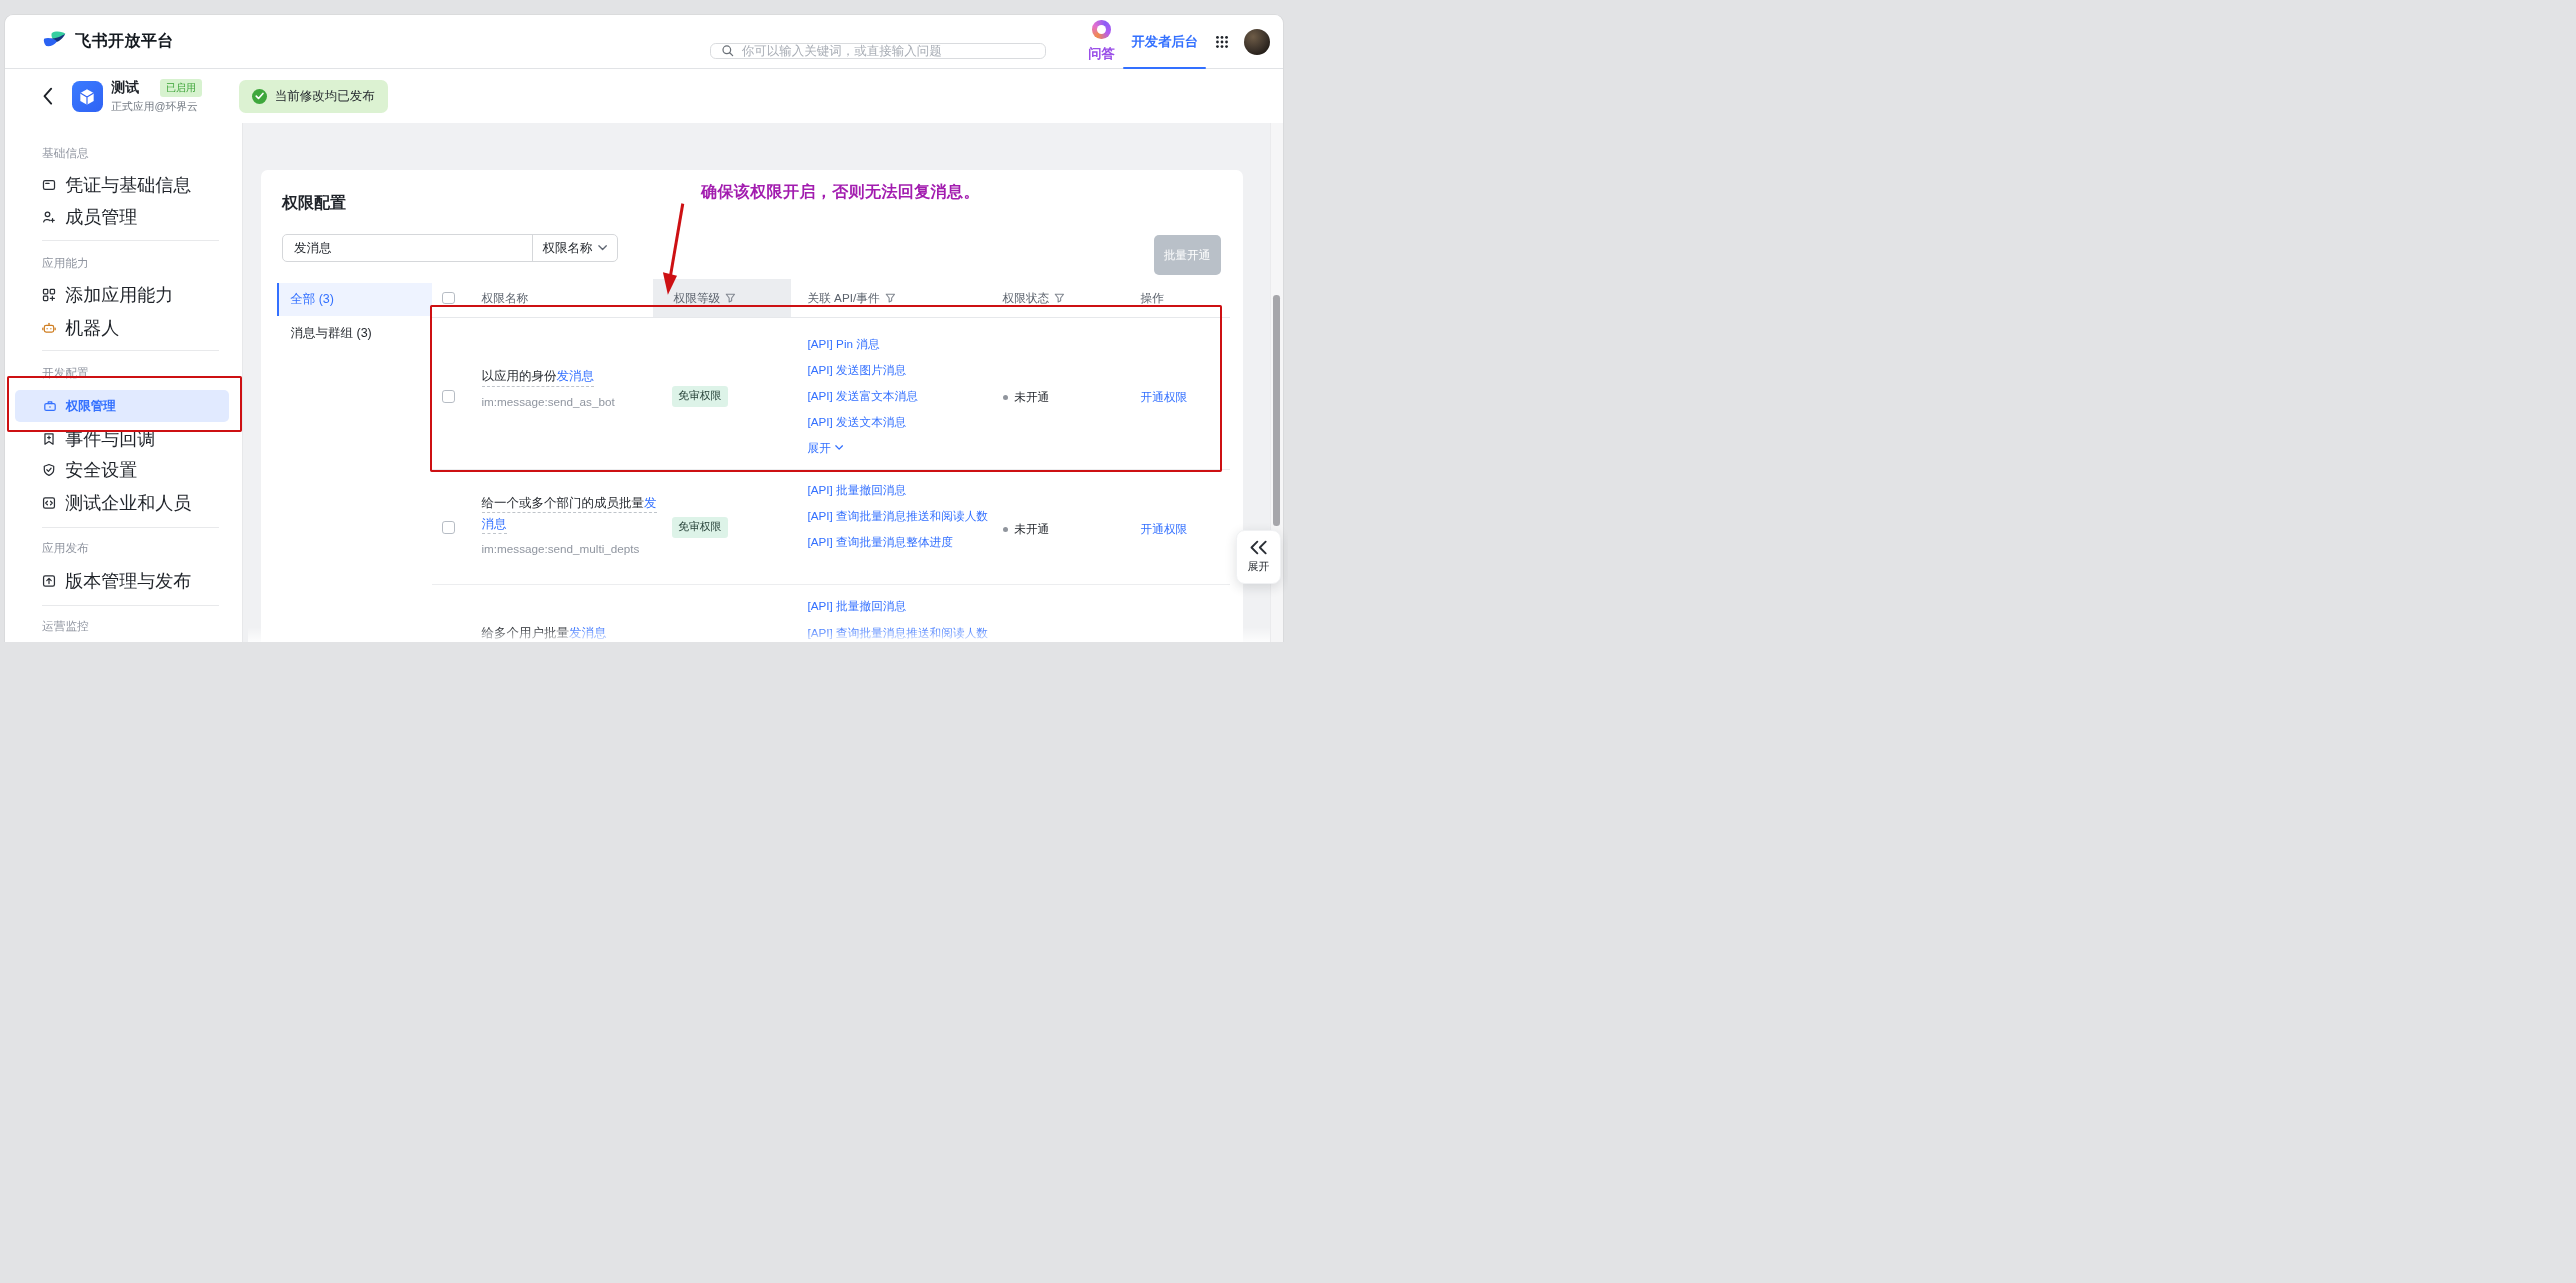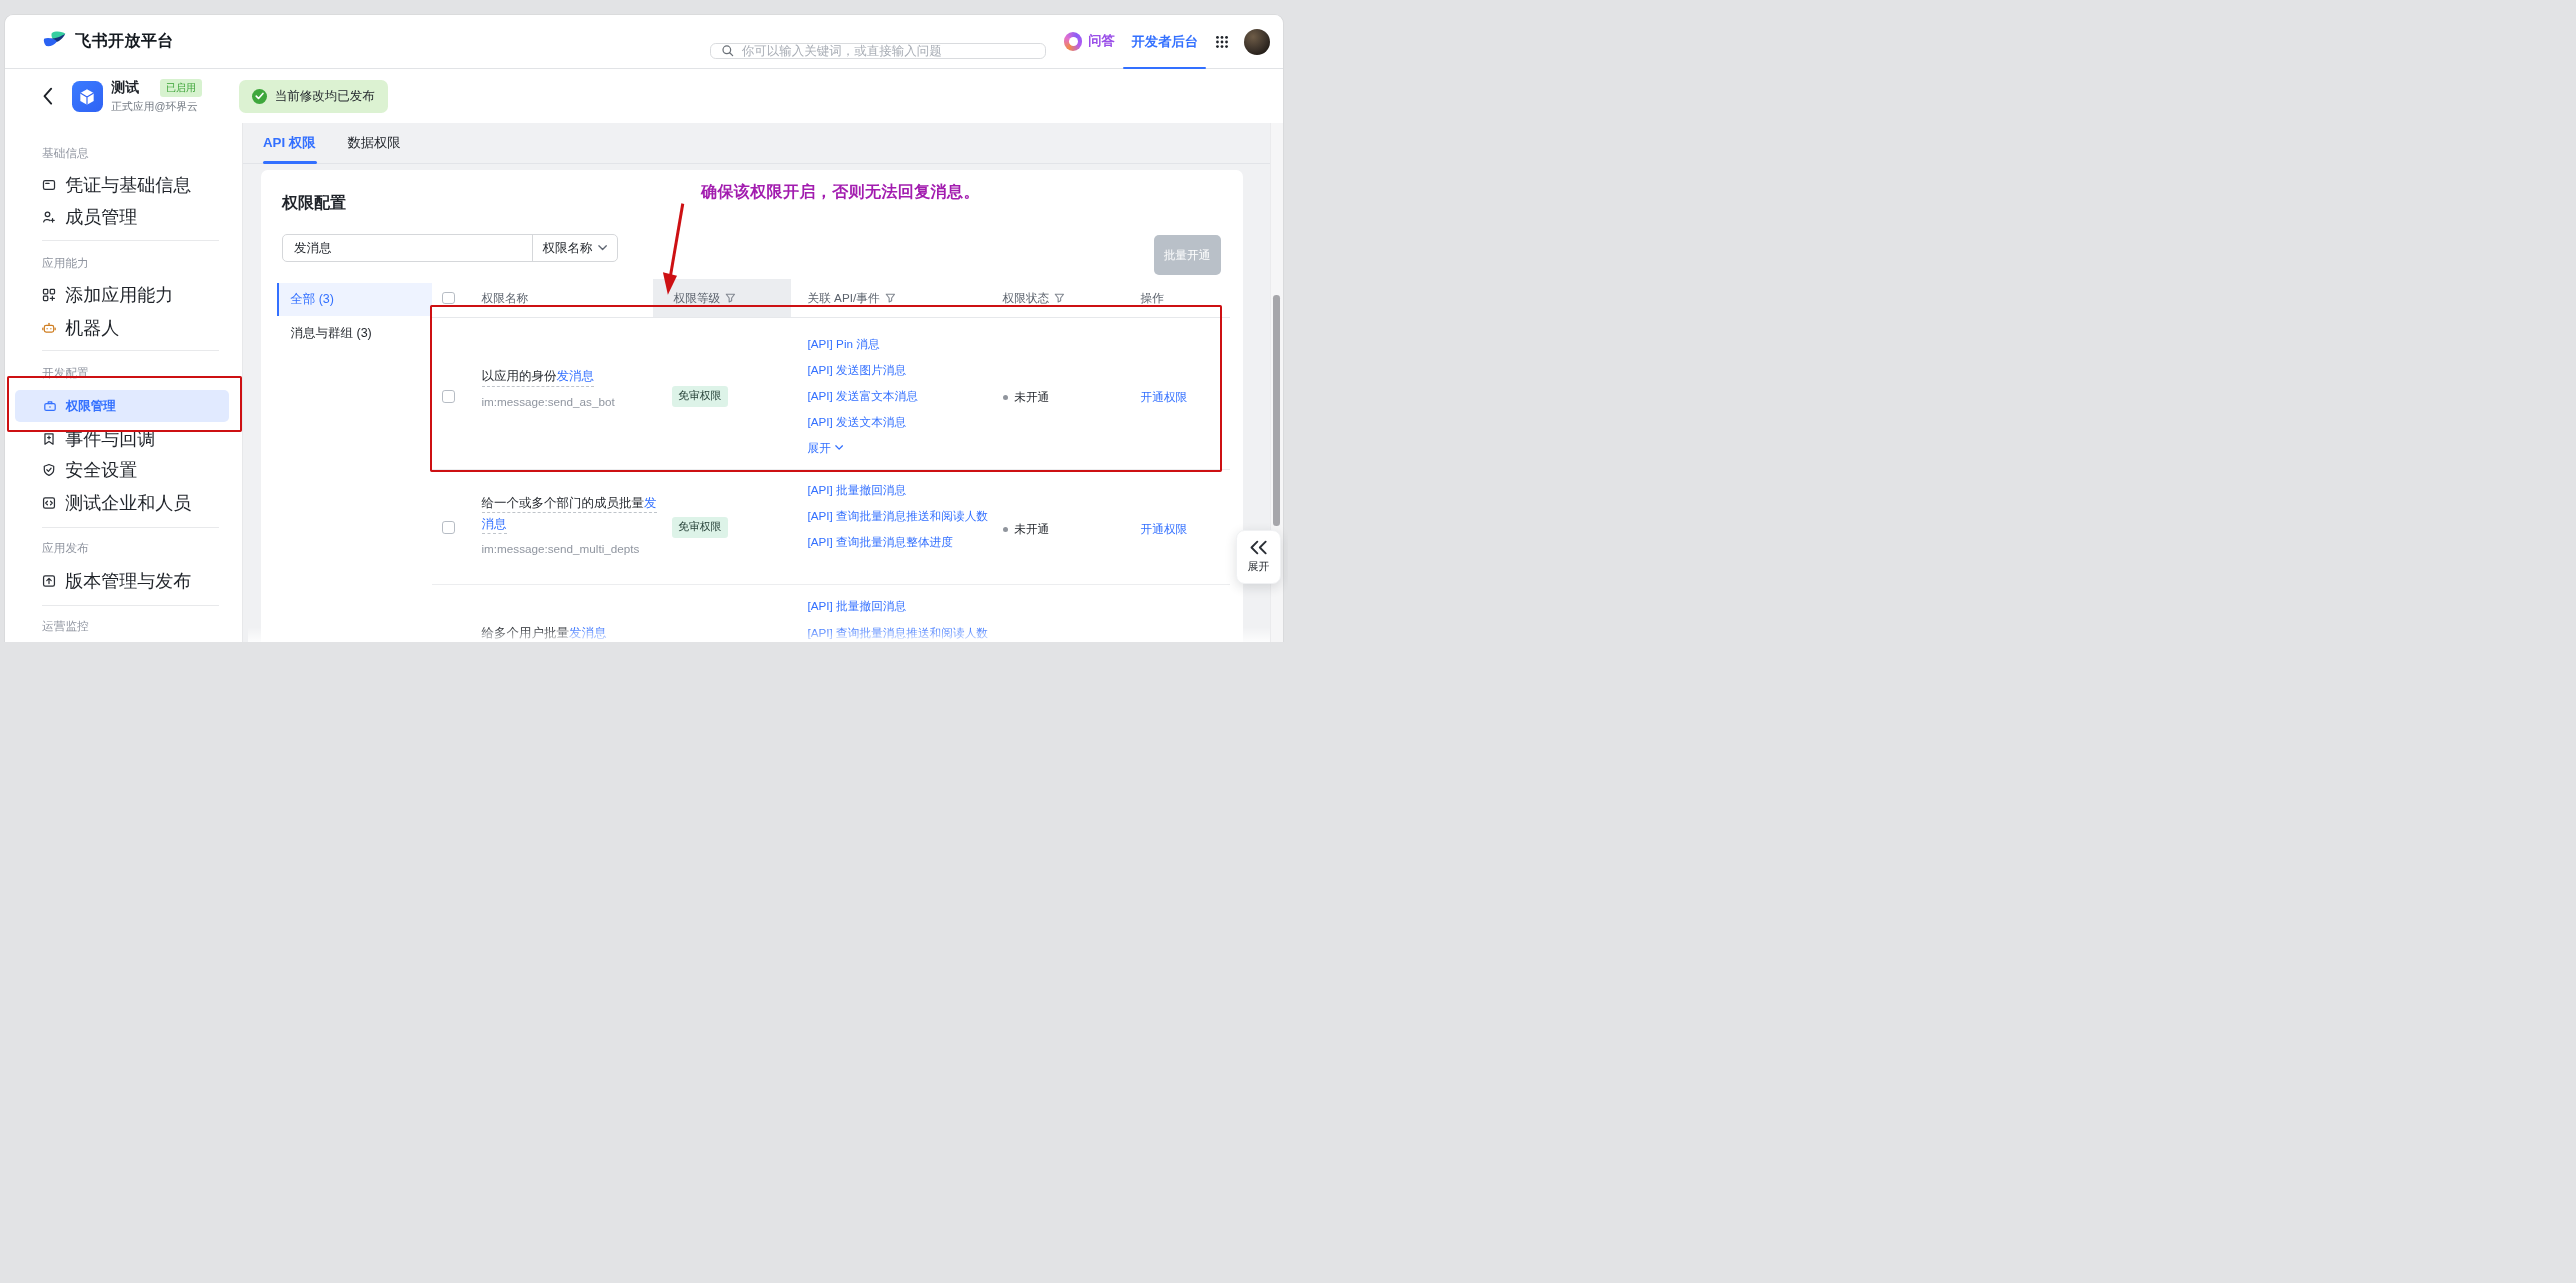--- a/index.html
+++ b/index.html
@@ -17,21 +17,21 @@
   
   .navbar{position:relative;height:53px;background:#fff;border-bottom:0.8px solid #e1e3e6;}
   .brand{position:absolute;left:37px;top:0;height:53px;display:flex;align-items:center;gap:8.3px;}
   .brand-text{font-size:16px;font-weight:bold;color:#14191f;letter-spacing:0.4px;}
   .nav-links{position:absolute;left:194px;top:0;height:53px;display:flex;align-items:center;gap:35px;}
   .nav-link{font-size:13.3px;color:#1f2329;cursor:pointer;white-space:nowrap;}
   .nav-search{position:absolute;left:705px;top:28px;width:336px;height:16px;border:0.8px solid #d9dbde;
     border-radius:5.8px;display:flex;align-items:center;gap:7.5px;padding:0 10px;box-sizing:border-box;background:#fff;}
   .nav-search-text{font-size:12.5px;color:#a8adb5;white-space:nowrap;}
   .nav-right{position:absolute;right:13.3px;top:0;height:53px;display:flex;align-items:center;gap:15px;}
-  .qa{display:flex;align-items:center;gap:5.8px;cursor:pointer;}
+  .qa{display:flex;align-items:center;gap:5.8px;cursor:pointer;flex-direction:column;}
   .qa-ring{width:18.3px;height:18.3px;border-radius:50%;
     background:conic-gradient(from 210deg,#f08a4b,#e36fd0,#8b5cf6,#b45cf0,#f08a4b);
     display:flex;align-items:center;justify-content:center;}
   .qa-ring-inner{width:9.2px;height:9.2px;border-radius:50%;background:#fff;}
   .qa-text{font-size:13.3px;color:#9a4fe8;font-weight:bold;}
   .console{position:relative;font-size:13.3px;color:#3370ff;font-weight:bold;cursor:pointer;padding:0 1.7px;}
   .console-underline{position:absolute;left:-6.7px;right:-6.7px;top:34px;height:2.5px;background:#3370ff;border-radius:1.7px;}
   .avatar{width:26px;height:26px;border-radius:50%;
     background:radial-gradient(circle at 35% 30%,#6e5c47,#3a3129 55%,#17130f 90%);cursor:pointer;}
   
@@ -299,29 +299,20 @@
           </svg>
         </span>
         <span class="lbl">版本管理与发布</span>
       </div>
 
       <div class="side-divider" style="top:482px"></div>
       <div class="side-title" style="top:495px">运营监控</div>
     </div>
 
     <div class="main">
-      <div class="tabs">
-        <div class="tab active">
-          <span>API 权限</span>
-          <div class="tab-underline"></div>
-        </div>
-        <div class="tab">
-          <span>数据权限</span>
-        </div>
-      </div>
 
       <div class="card">
         <div class="card-title">权限配置</div>
 
         <div class="search-group">
           <span class="search-value">发消息</span>
           <span class="search-sep"></span>
           <span class="search-filter">
             <span>权限名称</span>
             <svg width="9.2" height="5.8" viewBox="0 0 11 7" fill="none" stroke="#5f6672" stroke-width="1.6" stroke-linecap="round" stroke-linejoin="round">

